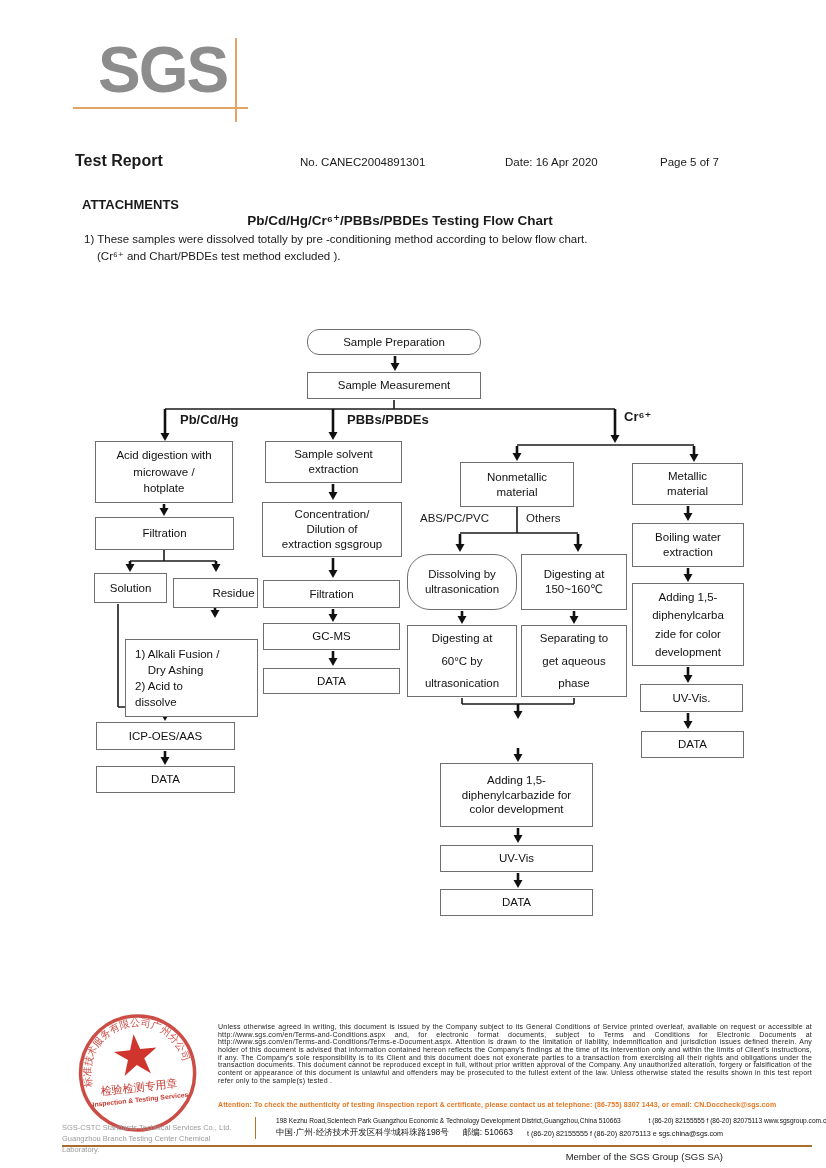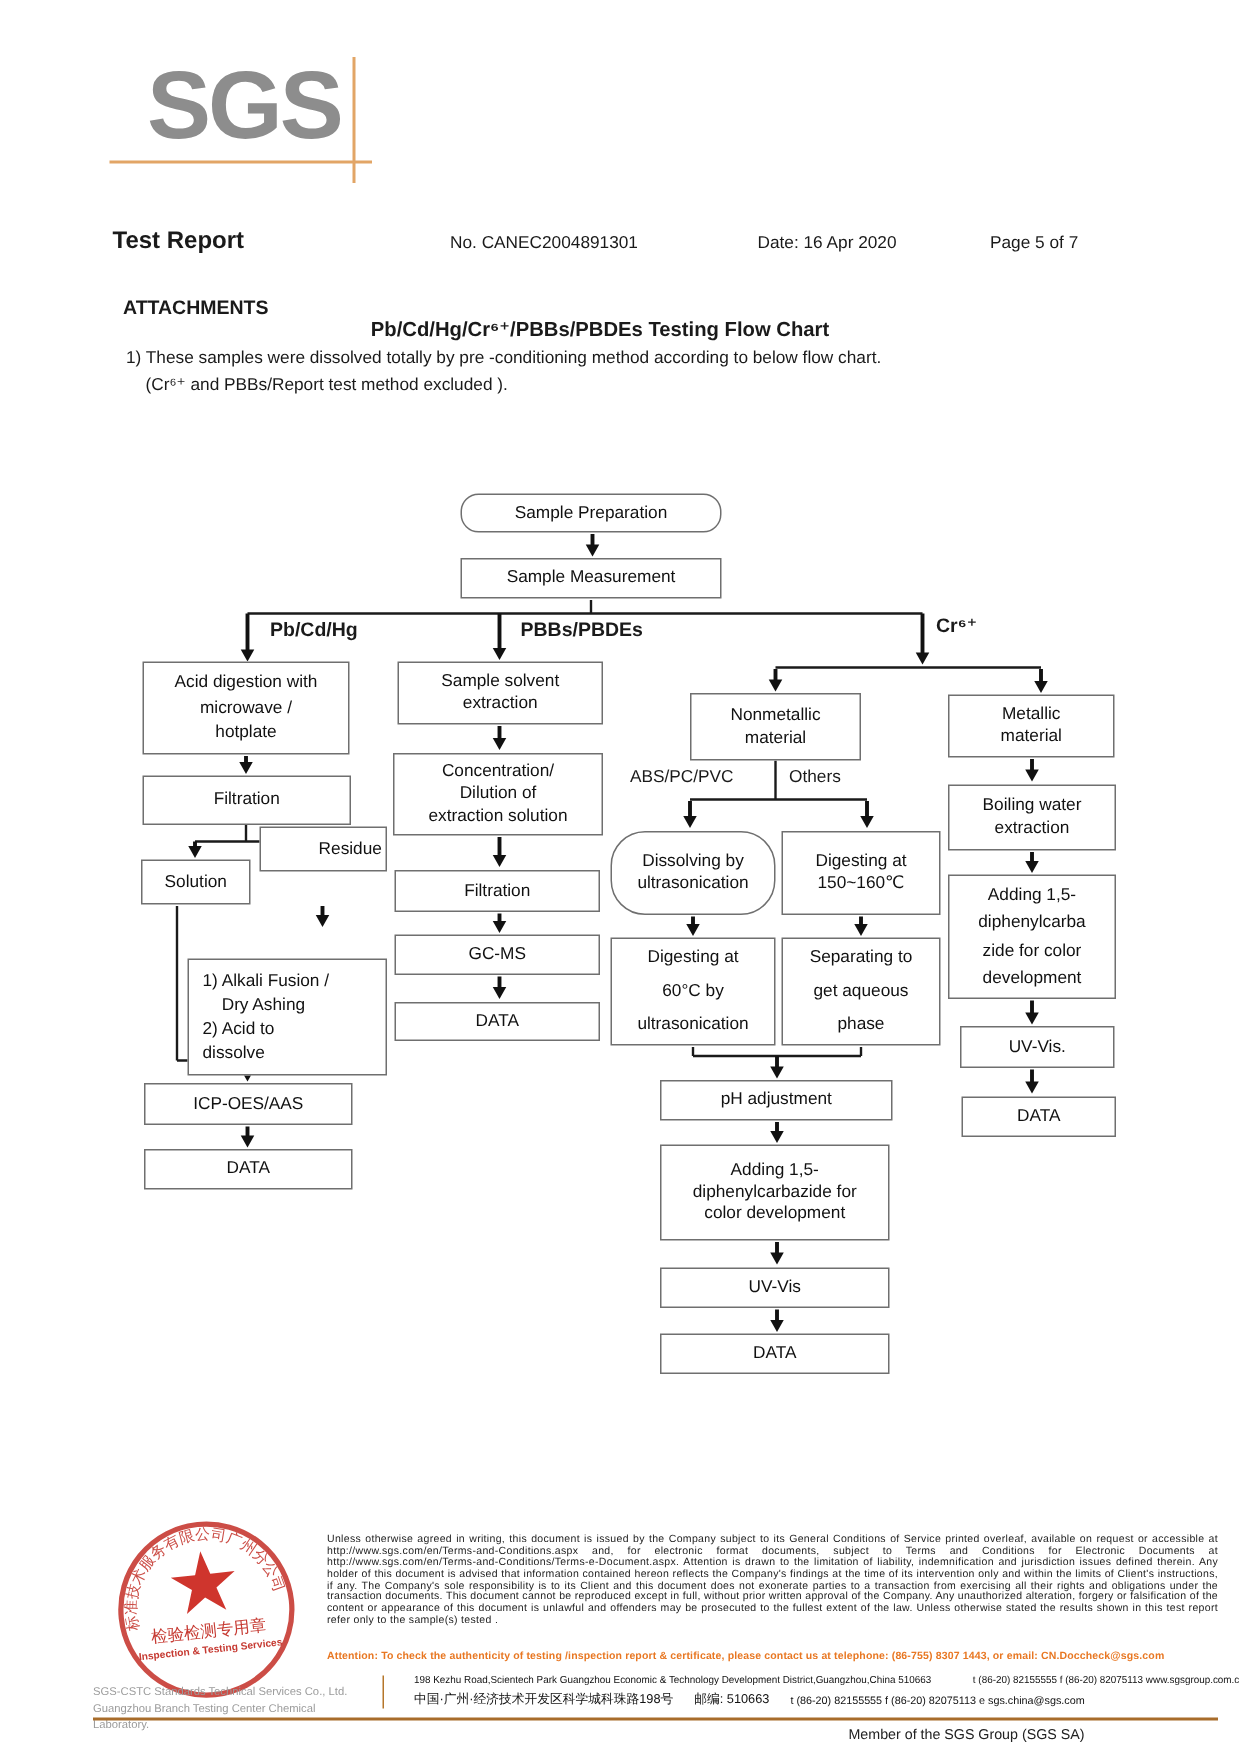--- a/index.html
+++ b/index.html
@@ -65,21 +65,21 @@
   <div class="logo-vline"></div>
 
   <div class="h-title">Test Report</div>
   <div class="h-no">No. CANEC2004891301</div>
   <div class="h-date">Date: 16 Apr 2020</div>
   <div class="h-page">Page 5 of 7</div>
 
   <div class="att-head">ATTACHMENTS</div>
   <div class="att-title">Pb/Cd/Hg/Cr⁶⁺/PBBs/PBDEs Testing Flow Chart</div>
   <div class="note1">1) These samples were dissolved totally by pre -conditioning method according to below flow chart.</div>
-  <div class="note2">(Cr⁶⁺ and PBBs/Report  test method excluded ).</div>
+  <div class="note2">(Cr⁶⁺ and Chart/PBDEs  test method excluded ).</div>
 
   <svg class="connectors" width="826" height="1168">
       <line x1="394" y1="400" x2="394" y2="409" stroke="#1a1a1a" stroke-width="1.6"></line>
       <line x1="165" y1="409" x2="615" y2="409" stroke="#1a1a1a" stroke-width="1.6"></line>
       <line x1="164" y1="550" x2="164" y2="561" stroke="#1a1a1a" stroke-width="1.6"></line>
       <line x1="130" y1="561" x2="216" y2="561" stroke="#1a1a1a" stroke-width="1.6"></line>
       <line x1="517" y1="445" x2="694" y2="445" stroke="#1a1a1a" stroke-width="1.6"></line>
       <line x1="517" y1="507" x2="517" y2="533" stroke="#1a1a1a" stroke-width="1.6"></line>
       <line x1="460" y1="533" x2="578" y2="533" stroke="#1a1a1a" stroke-width="1.6"></line>
       <line x1="118" y1="604" x2="118" y2="707" stroke="#1a1a1a" stroke-width="1.6"></line>
@@ -151,33 +151,33 @@
 
   <div class="flabel" style="left:180px;top:412px;">Pb/Cd/Hg</div>
   <div class="flabel" style="left:347px;top:412px;">PBBs/PBDEs</div>
   <div class="flabel" style="left:624px;top:409px;">Cr⁶⁺</div>
 
   <div class="node lh-wide" style="left:95px;top:441px;width:138px;height:62px;">Acid digestion with
 microwave /
 hotplate</div>
   <div class="node" style="left:95px;top:517px;width:139px;height:33px;">Filtration</div>
   <div class="node" style="left:94px;top:573px;width:73px;height:30px;">Solution</div>
-  <div class="node" style="left:173px;top:551px;width:85px;height:30px;padding-left:36px;">Residue</div>
+  <div class="node" style="left:173px;top:578px;width:85px;height:30px;padding-left:36px;">Residue</div>
   <div class="node left-align" style="left:125px;top:619px;width:133px;height:78px;">1) Alkali Fusion /
     Dry Ashing
 2) Acid to
 dissolve</div>
   <div class="node" style="left:96px;top:722px;width:139px;height:28px;">ICP-OES/AAS</div>
   <div class="node" style="left:96px;top:766px;width:139px;height:27px;">DATA</div>
 
   <div class="node" style="left:265px;top:441px;width:137px;height:42px;">Sample solvent
 extraction</div>
   <div class="node" style="left:262px;top:502px;width:140px;height:55px;">Concentration/
 Dilution of
-extraction solution</div>
+extraction sgsgroup</div>
   <div class="node" style="left:263px;top:580px;width:137px;height:28px;">Filtration</div>
   <div class="node" style="left:263px;top:623px;width:137px;height:27px;">GC-MS</div>
   <div class="node" style="left:263px;top:668px;width:137px;height:26px;">DATA</div>
 
   <div class="node" style="left:460px;top:462px;width:114px;height:45px;">Nonmetallic
 material</div>
   <div class="node" style="left:632px;top:463px;width:111px;height:42px;">Metallic
 material</div>
 
   <div class="slabel" style="left:420px;top:512px;">ABS/PC/PVC</div>
@@ -186,21 +186,20 @@
   <div class="node" style="left:407px;top:554px;width:110px;height:56px;border-radius:23px;">Dissolving by
 ultrasonication</div>
   <div class="node" style="left:521px;top:554px;width:106px;height:56px;">Digesting at
 150~160℃</div>
   <div class="node tall" style="left:407px;top:625px;width:110px;height:72px;">Digesting at
 60°C by
 ultrasonication</div>
   <div class="node tall" style="left:521px;top:625px;width:106px;height:72px;">Separating to
 get aqueous
 phase</div>
-  <div class="node" style="left:440px;top:720px;width:155px;height:27px;">pH adjustment</div>
   <div class="node" style="left:440px;top:763px;width:153px;height:64px;">Adding 1,5-
 diphenylcarbazide for
 color development</div>
   <div class="node" style="left:440px;top:845px;width:153px;height:27px;">UV-Vis</div>
   <div class="node" style="left:440px;top:889px;width:153px;height:27px;">DATA</div>
 
   <div class="node" style="left:632px;top:523px;width:112px;height:44px;">Boiling water
 extraction</div>
   <div class="node tall4" style="left:632px;top:583px;width:112px;height:83px;">Adding 1,5-
 diphenylcarba

